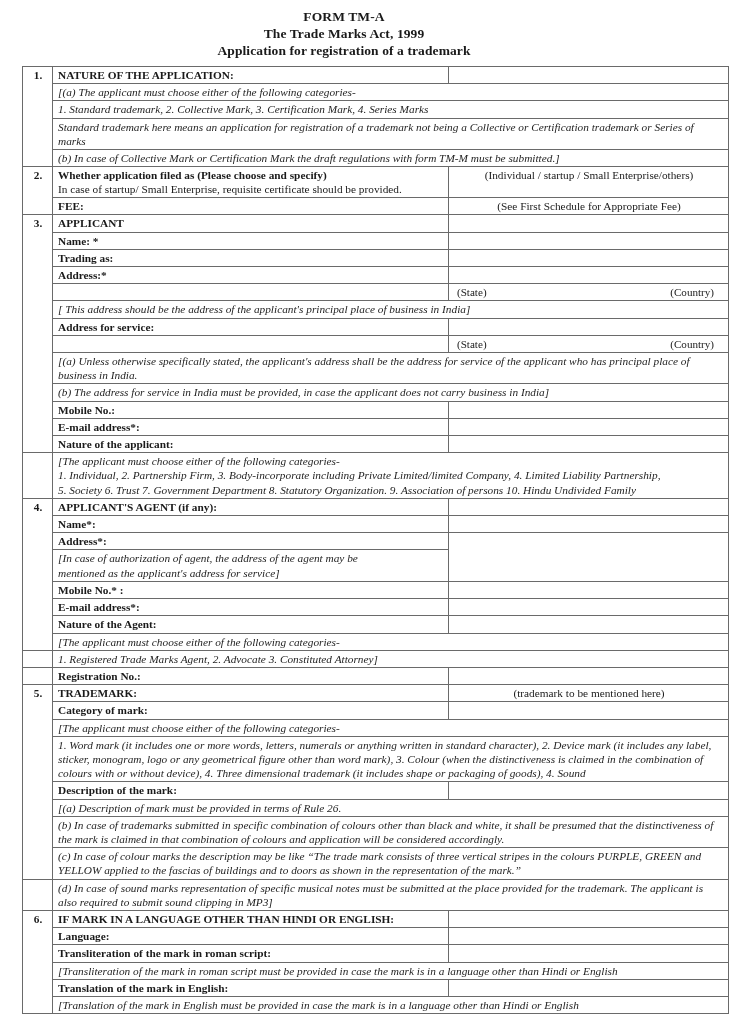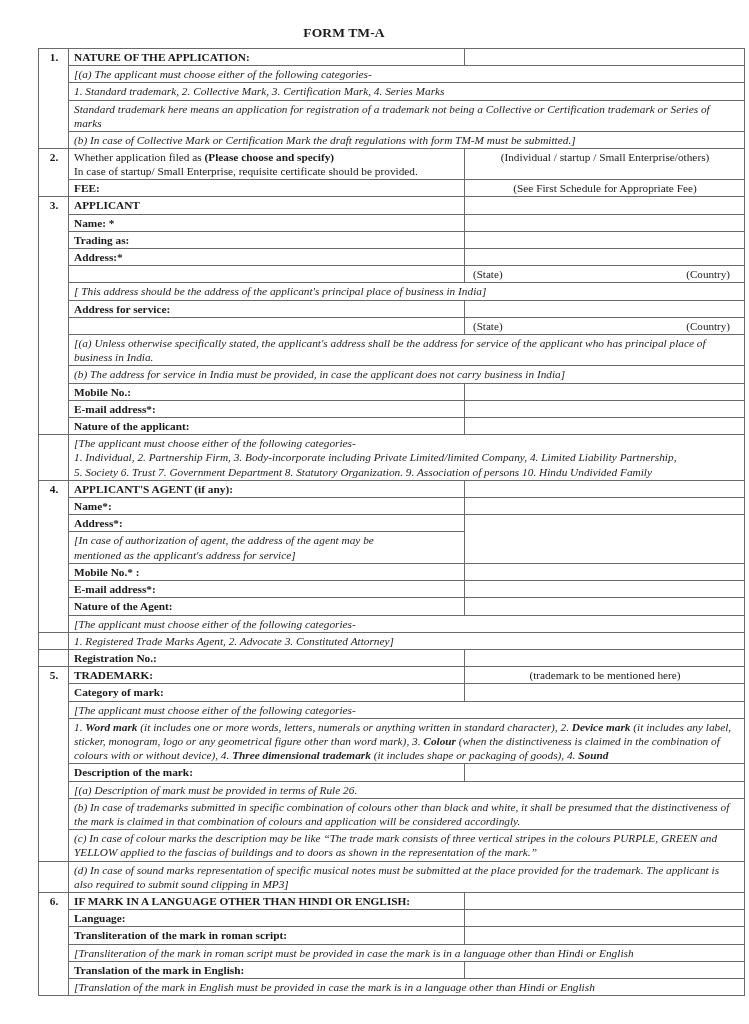--- a/index.html
+++ b/index.html
@@ -12,21 +12,21 @@
     height: 1024px;
     font-family: "Liberation Serif", "DejaVu Serif", serif;
     color: #1a1a1a;
     overflow: hidden;
   }
   .page {
     position: relative;
     width: 688px;
     height: 1024px;
     box-sizing: border-box;
-    padding: 16px;
+    padding: 0;
   }
   
   .doc-header {
     text-align: center;
     padding-top: 8px;
   }
   .doc-header .line {
     font-weight: bold;
     font-size: 13.5px;
     line-height: 17px;
@@ -60,22 +60,22 @@
   col.c-field { width: 280px; }
 
   td.num {
     text-align: center;
     font-weight: bold;
     font-size: 11.6px;
     padding-top: 1px;
   }
   td.blank { border-left: 1px solid #6a6a6a; }
 
-  .b   { font-weight: normal; margin-top: 13px; }
-  .bi  { font-weight: bold; font-style: italic; }
+  .b   { font-weight: bold; margin-top: 13px; }
+  .bi  { font-weight: normal; font-style: italic; }
   .reg { font-weight: bold; }
 
   td.hdr {
     font-weight: bold;
     font-size: 11.8px;
     line-height: 15px;
   }
   td.note {
     font-style: italic;
     font-size: 11.1px;
@@ -99,20 +99,22 @@
 
   .tight { line-height: 14px; }
 </style>
 </head>
 <body>
 
 <div class="page">
 
   <div class="doc-header">
     <div class="line">FORM TM-A</div>
+    <div class="line">The Trade Marks Act, 1999</div>
+    <div class="line">Application for registration of a trademark</div>
   </div>
 
   <table class="form">
     <colgroup>
       <col class="c-num">
         <col class="c-label">
         <col class="c-field">
     </colgroup>
     <tbody>
 

